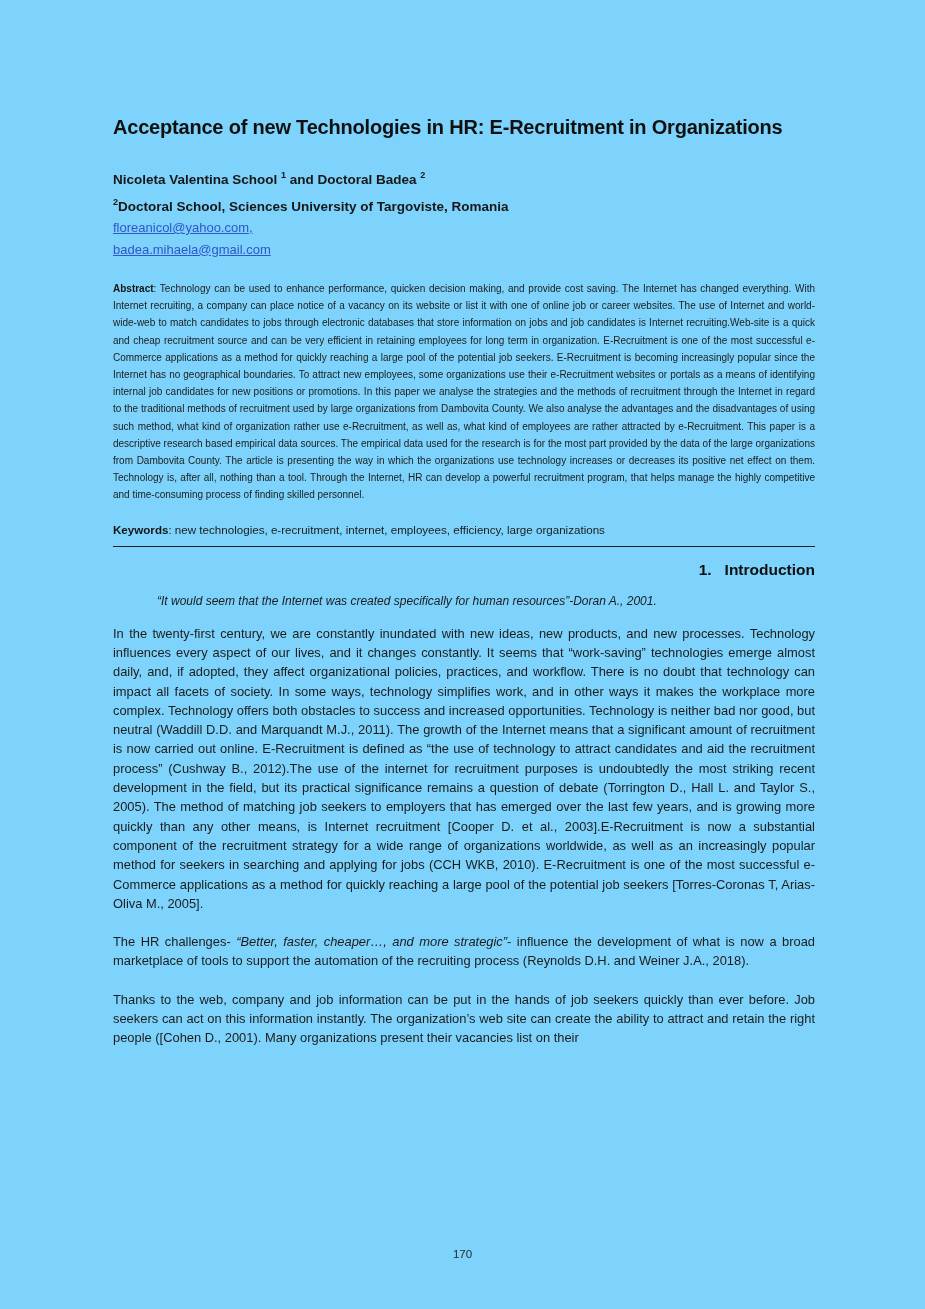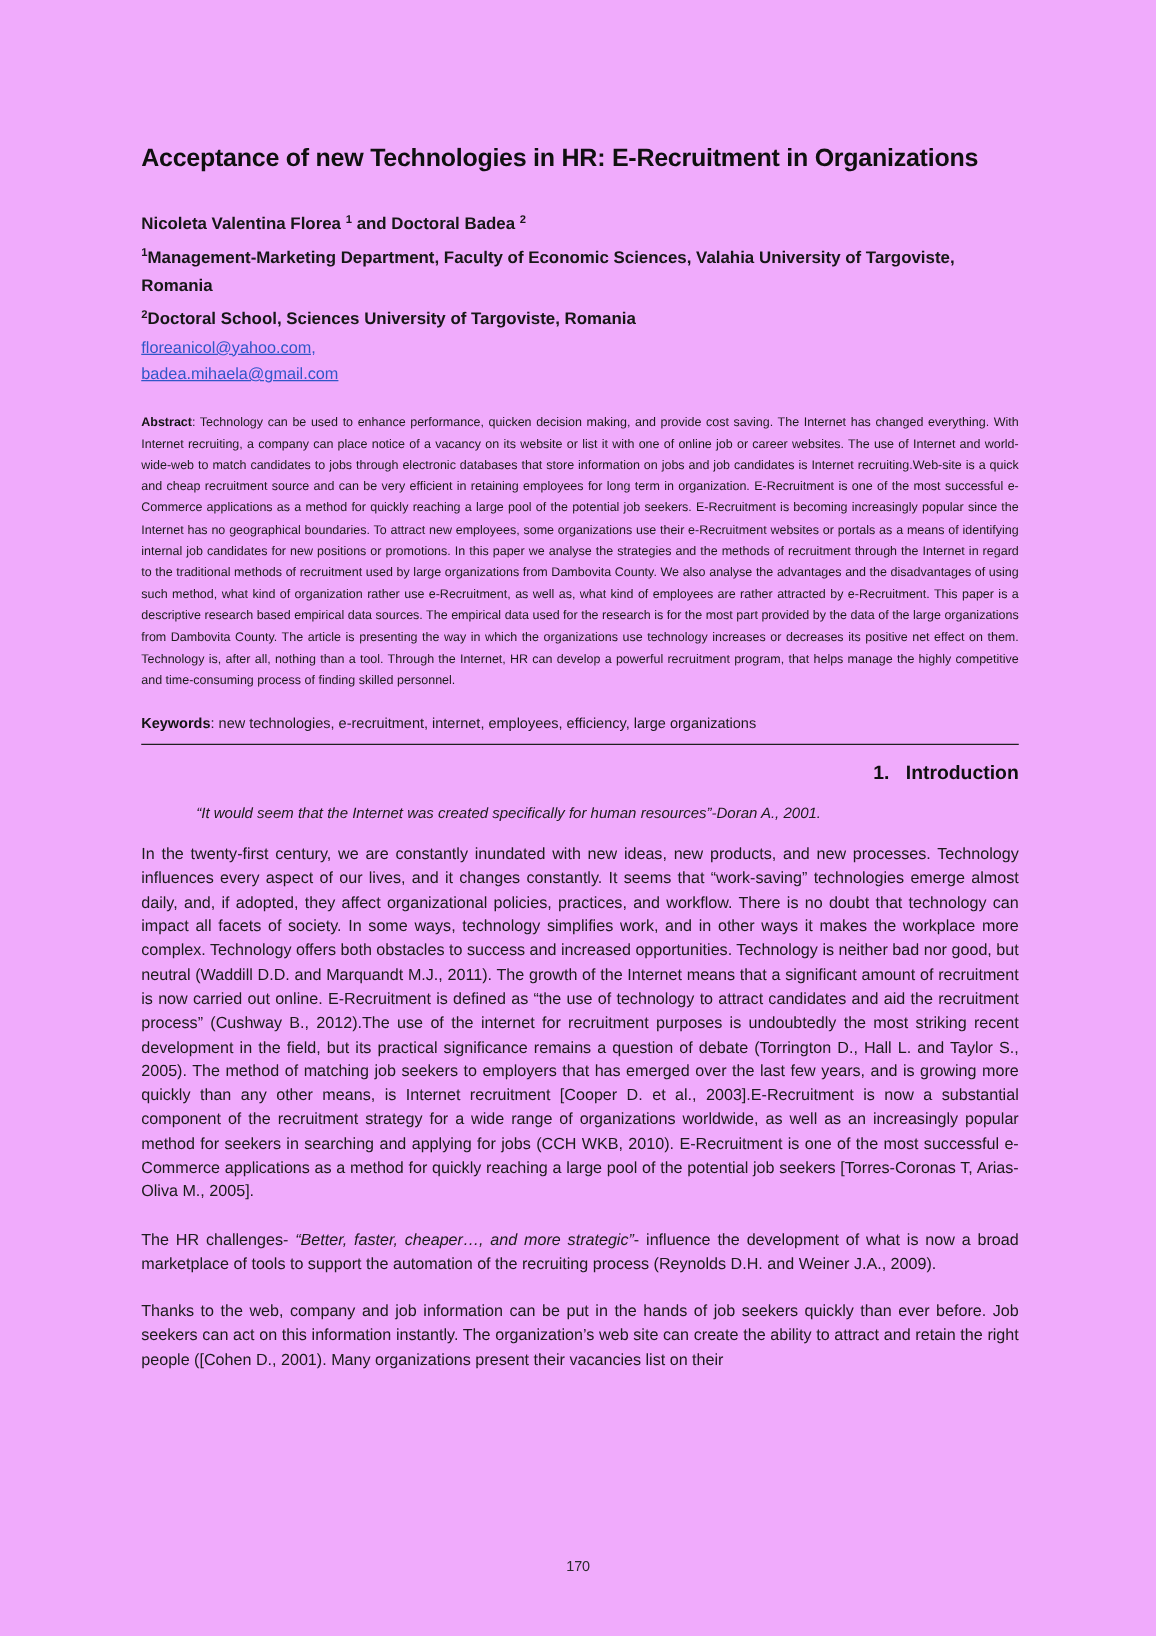--- a/index.html
+++ b/index.html
@@ -1,21 +1,21 @@
 <!DOCTYPE html>
 <html><head>
 <meta charset="utf-8">
 <style>
   * { box-sizing: border-box; margin: 0; padding: 0; }
   html, body { background: #ffffff; }
   .page {
     position: relative;
     width: 925px;
     height: 1309px;
-    background: #f0abfc;
+    background: #7dd3fc;
     overflow: hidden;
     font-family: "Liberation Sans", sans-serif;
     color: #1c1c1c;
   }
   .content {
     position: absolute;
     left: 113px;
     top: 0;
     width: 702px;
   }
@@ -92,39 +92,38 @@
   }
 </style>
 </head>
 <body>
 
 <div class="page">
   <div class="content">
 
     <h1 class="title">Acceptance of new Technologies in HR: E-Recruitment in Organizations</h1>
 
-    <p class="author-line"><span>Nicoleta Valentina Florea </span><sup>1</sup><span> and Doctoral Badea </span><sup>2</sup></p>
+    <p class="author-line"><span>Nicoleta Valentina School </span><sup>1</sup><span> and Doctoral Badea </span><sup>2</sup></p>
 
-    <p class="affiliation"><sup>1</sup><span>Management-Marketing Department, Faculty of Economic Sciences, Valahia University of Targoviste, Romania</span></p>
 
     <p class="affiliation"><sup>2</sup><span>Doctoral School, Sciences University of Targoviste, Romania</span></p>
 
     <p class="email-line"><a href="#" class="email-link" style="color:#3056c8">floreanicol@yahoo.com,</a></p>
     <p class="email-line"><a href="#" class="email-link" style="color:#3056c8">badea.mihaela@gmail.com</a></p>
 
     <p class="abstract"><b>Abstract</b><span>: Technology can be used to enhance performance, quicken decision making, and provide cost saving. The Internet has changed everything. With Internet recruiting, a company can place notice of a vacancy on its website or list it with one of online job or career websites. The use of Internet and world-wide-web to match candidates to jobs through electronic databases that store information on jobs and job candidates is Internet recruiting.Web-site is a quick and cheap recruitment source and can be very efficient in retaining employees for long term in organization. E-Recruitment is one of the most successful e-Commerce applications as a method for quickly reaching a large pool of the potential job seekers. E-Recruitment is becoming increasingly popular since the Internet has no geographical boundaries. To attract new employees, some organizations use their e-Recruitment websites or portals as a means of identifying internal job candidates for new positions or promotions. In this paper we analyse the strategies and the methods of recruitment through the Internet in regard to the traditional methods of recruitment used by large organizations from Dambovita County. We also analyse the advantages and the disadvantages of using such method, what kind of organization rather use e-Recruitment, as well as, what kind of employees are rather attracted by e-Recruitment. This paper is a descriptive research based empirical data sources. The empirical data used for the research is for the most part provided by the data of the large organizations from Dambovita County. The article is presenting the way in which the organizations use technology increases or decreases its positive net effect on them. Technology is, after all, nothing than a tool. Through the Internet, HR can develop a powerful recruitment program, that helps manage the highly competitive and time-consuming process of finding skilled personnel.</span></p>
 
     <p class="keywords"><b>Keywords</b><span>: new technologies, e-recruitment, internet, employees, efficiency, large organizations</span></p>
 
     <h2 class="section-heading"><span class="num">1.</span><span>Introduction</span></h2>
 
     <p class="quote">“It would seem that the Internet was created specifically for human resources”-Doran A., 2001.</p>
 
     <p class="para">In the twenty-first century, we are constantly inundated with new ideas, new products, and new processes. Technology influences every aspect of our lives, and it changes constantly. It seems that “work-saving” technologies emerge almost daily, and, if adopted, they affect organizational policies, practices, and workflow. There is no doubt that technology can impact all facets of society. In some ways, technology simplifies work, and in other ways it makes the workplace more complex. Technology offers both obstacles to success and increased opportunities. Technology is neither bad nor good, but neutral (Waddill D.D. and Marquandt M.J., 2011). The growth of the Internet means that a significant amount of recruitment is now carried out online. E-Recruitment is defined as “the use of technology to attract candidates and aid the recruitment process” (Cushway B., 2012).The use of the internet for recruitment purposes is undoubtedly the most striking recent development in the field, but its practical significance remains a question of debate (Torrington D., Hall L. and Taylor S., 2005). The method of matching job seekers to employers that has emerged over the last few years, and is growing more quickly than any other means, is Internet recruitment [Cooper D. et al., 2003].E-Recruitment is now a substantial component of the recruitment strategy for a wide range of organizations worldwide, as well as an increasingly popular method for seekers in searching and applying for jobs (CCH WKB, 2010). E-Recruitment is one of the most successful e-Commerce applications as a method for quickly reaching a large pool of the potential job seekers [Torres-Coronas T, Arias-Oliva M., 2005].</p>
 
-    <p class="para spaced"><span>The HR challenges- </span><i>“Better, faster, cheaper…, and more strategic”</i><span>- influence the development of what is now a broad marketplace of tools to support the automation of the recruiting process (Reynolds D.H. and Weiner J.A., 2009).</span></p>
+    <p class="para spaced"><span>The HR challenges- </span><i>“Better, faster, cheaper…, and more strategic”</i><span>- influence the development of what is now a broad marketplace of tools to support the automation of the recruiting process (Reynolds D.H. and Weiner J.A., 2018).</span></p>
 
     <p class="para spaced">Thanks to the web, company and job information can be put in the hands of job seekers quickly than ever before. Job seekers can act on this information instantly. The organization’s web site can create the ability to attract and retain the right people ([Cohen D., 2001). Many organizations present their vacancies list on their</p>
 
   </div>
 
   <div class="page-number">170</div>
 </div>
 
 </body></html>

